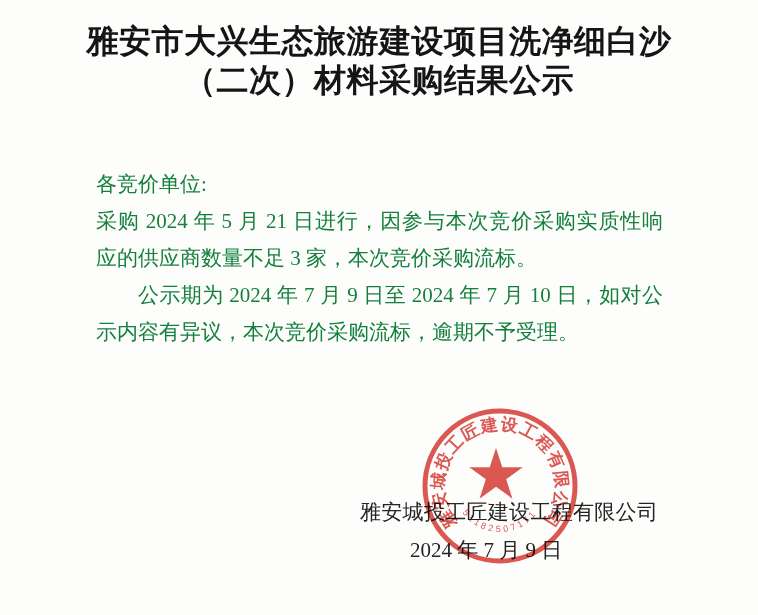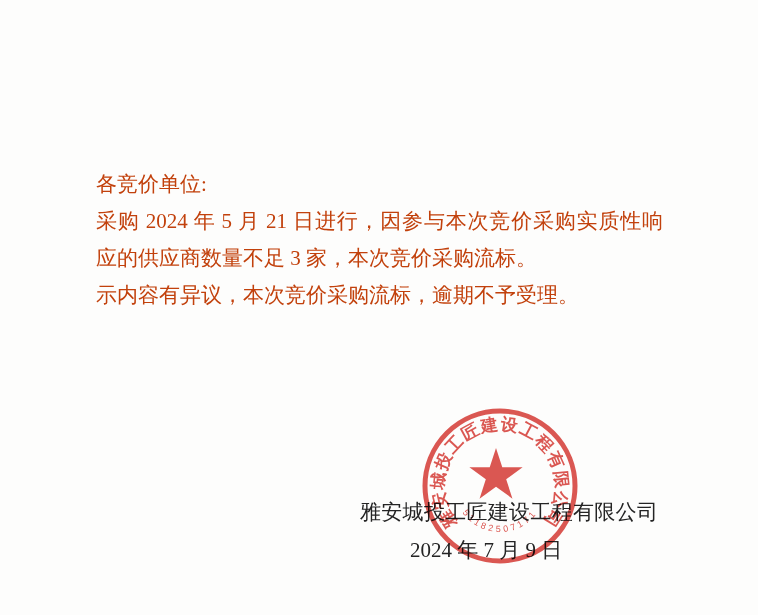--- a/index.html
+++ b/index.html
@@ -27,21 +27,21 @@
     line-height: 39px;
     color: #151515;
     letter-spacing: 0.5px;
   }
   .body-block {
     position: absolute;
     left: 96px;
     top: 166px;
     width: 567px;
     font-size: 21px;
-    color: #c2410c;
+    color: #15803d;
   }
   .line {
     line-height: 37px;
     height: 37px;
     white-space: nowrap;
   }
   .line.justify {
     white-space: normal;
     text-align: justify;
     text-align-last: justify;
@@ -96,25 +96,30 @@
     font-family: "Liberation Sans", "DejaVu Sans", sans-serif;
     font-size: 9px;
     letter-spacing: 3px;
   }
 </style>
 </head>
 <body>
 
 <div class="page">
 
+  <div class="title">
+    <div>雅安市大兴生态旅游建设项目洗净细白沙</div>
+    <div>（二次）材料采购结果公示</div>
+  </div>
 
   <div class="body-block">
     <div class="line">各竞价单位:</div>
     <div class="line justify">采购 2024 年 5 月 21 日进行，因参与本次竞价采购实质性响</div>
     <div class="line">应的供应商数量不足 3 家，本次竞价采购流标。</div>
+    <div class="line justify indent">公示期为 2024 年 7 月 9 日至 2024 年 7 月 10 日，如对公</div>
     <div class="line">示内容有异议，本次竞价采购流标，逾期不予受理。</div>
   </div>
 
   <div class="sig-company">雅安城投工匠建设工程有限公司</div>
   <div class="sig-date">2024 年 7 月 9 日</div>
 
   <svg class="seal" viewBox="0 0 190 190" xmlns="http://www.w3.org/2000/svg" aria-hidden="true">
     <defs>
       <path id="sealArcTop" d="M 52.1 131.0 A 56 56 0 1 1 137.9 131.0" fill="none"></path>
       <path id="sealArcBottom" d="M 57.3 121.4 A 46 46 0 0 0 132.7 121.4" fill="none"></path>

